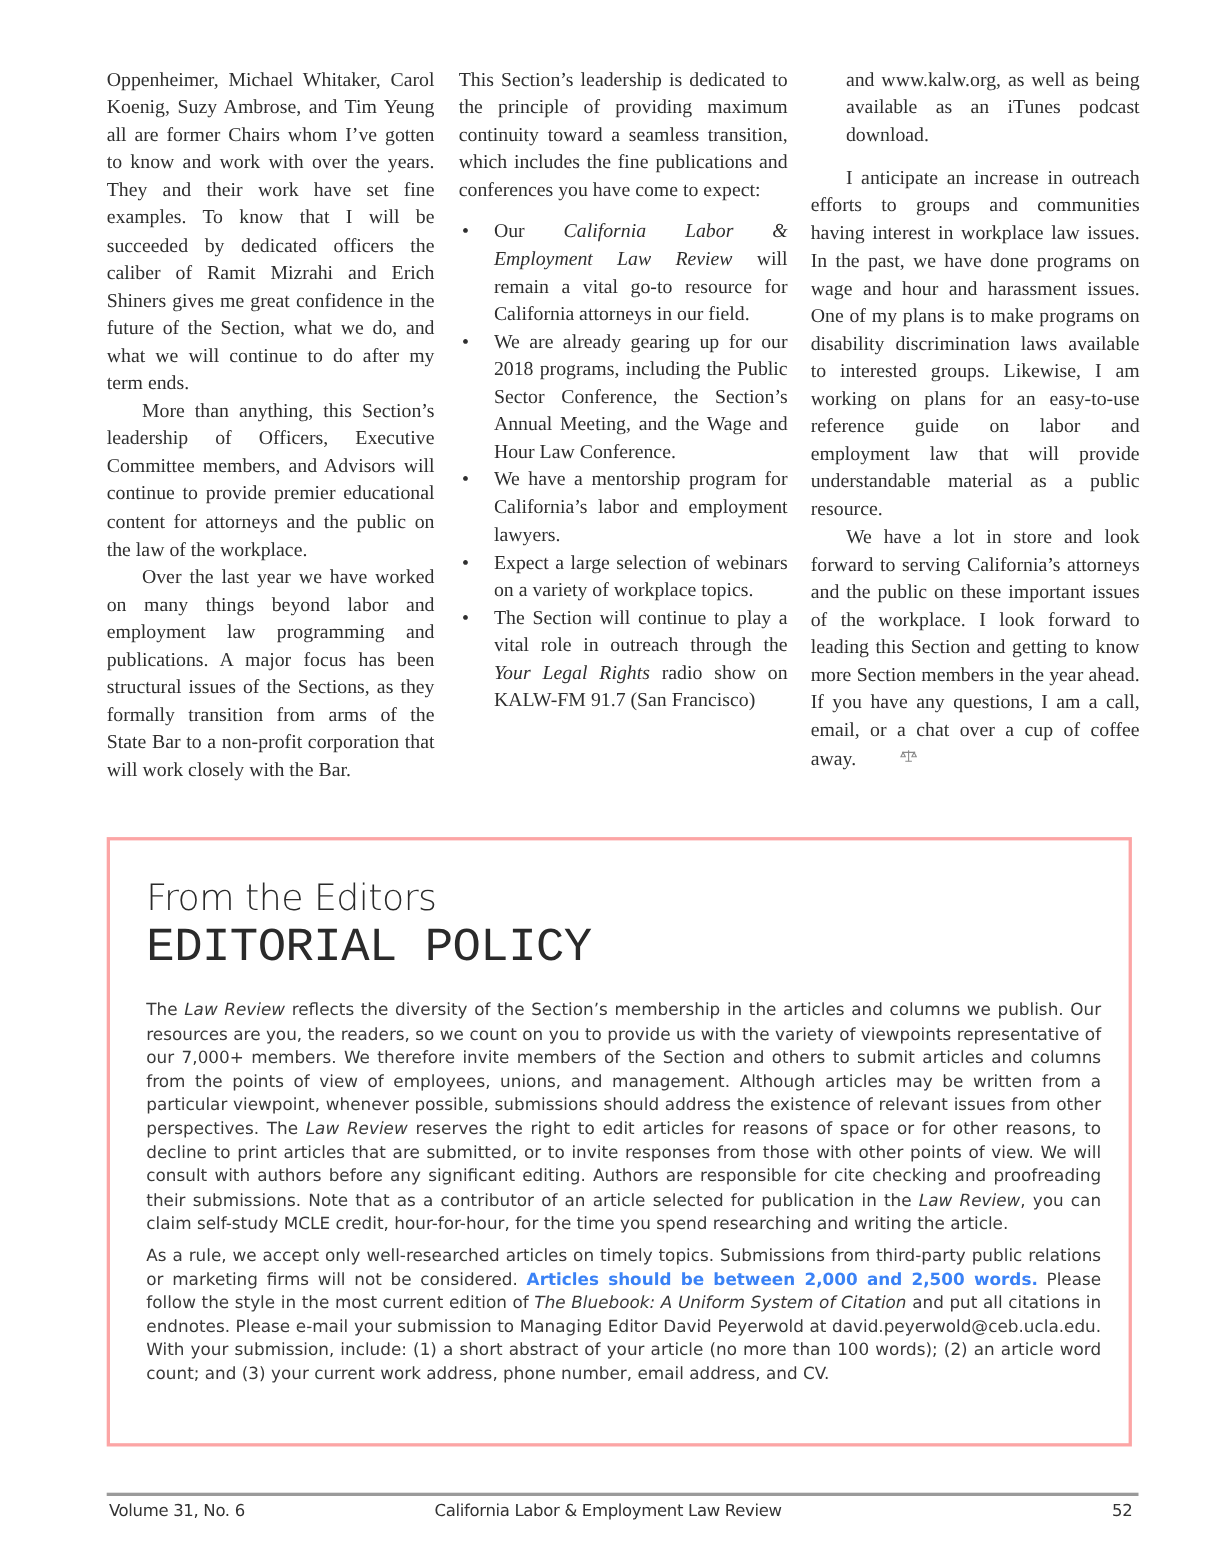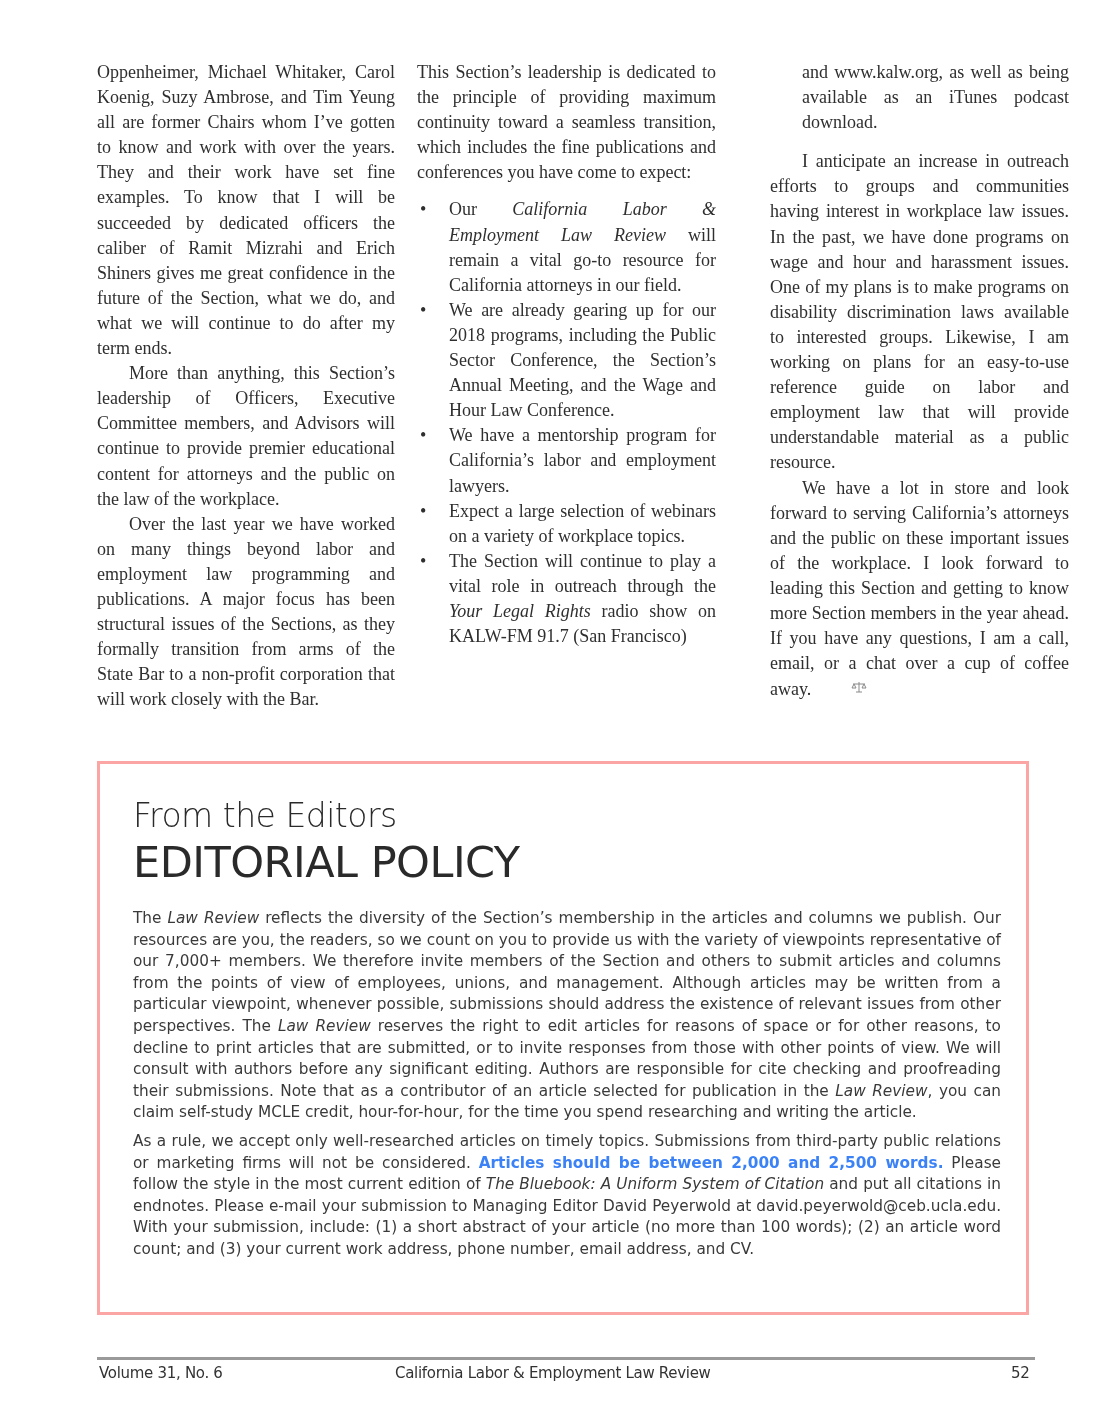--- a/index.html
+++ b/index.html
@@ -3,33 +3,33 @@
 <meta charset="utf-8">
 <style>
   html, body { margin: 0; padding: 0; background: #ffffff; }
   body { width: 1100px; height: 1423px; position: relative; overflow: hidden; color: #2a2a2a; }
 
   .col { position: absolute; top: 60px; font-family: "Liberation Serif", "DejaVu Serif", serif; font-size: 18px; line-height: 25.1px; text-align: justify; color: #2f2f2f; }
   .col p { margin: 0; }
   .col p.indent { text-indent: 32px; }
   #col1 { left: 97px; width: 298px; }
   #col2 { left: 417px; width: 299px; }
-  #col3 { left: 737px; width: 299px; margin-left: 33px; }
+  #col3 { left: 737px; width: 299px; }
 
   .bullets { list-style: none; margin: 12px 0 0 0; padding: 0; }
   .bullets li { position: relative; padding-left: 32px; margin: 0; }
   .bullets li .dot { position: absolute; left: 3px; top: 0; }
   .cont { padding-left: 32px; }
   .gap { margin-top: 14px !important; }
   .scales { display: inline-block; margin-left: 8px; vertical-align: 2px; color: #888; font-size: 13px; }
 
   #editorial-box { position: absolute; left: 97px; top: 761px; width: 932px; height: 554px; border: 3px solid #fca5a5; box-sizing: border-box; }
   .ed-inner { position: absolute; left: 33px; top: 30px; width: 868px; font-family: "DejaVu Sans", "Liberation Sans", sans-serif; color: #333; }
   .ed-kicker { font-size: 33px; line-height: 44px; font-weight: 300; letter-spacing: -0.5px; color: #2a2a2a; }
-  .ed-title { font-size: 43px; line-height: 52px; letter-spacing: -0.5px; color: #2a2a2a; margin-top: -2px; }
+  .ed-title { font-size: 43px; line-height: 52px; letter-spacing: -0.5px; color: #2a2a2a; margin-top: -2px; font-family: Liberation Mono, monospace; }
   .ed-body { margin-top: 20px; font-size: 15.3px; line-height: 21.6px; text-align: justify; color: #3a3a3a; }
   .ed-body p { margin: 0 0 7px 0; }
   .ed-body b { color: #3b82f6; }
 
   #footer-rule { position: absolute; left: 97px; top: 1357px; width: 938px; height: 3px; background: #9a9a9a; }
   .footer-text { position: absolute; top: 1364px; font-family: "DejaVu Sans", "Liberation Sans", sans-serif; font-size: 15px; color: #333; letter-spacing: -0.3px; }
   #footer-left { left: 99px; }
   #footer-center { left: 395px; }
   #footer-right { left: 1011px; }
 </style>

